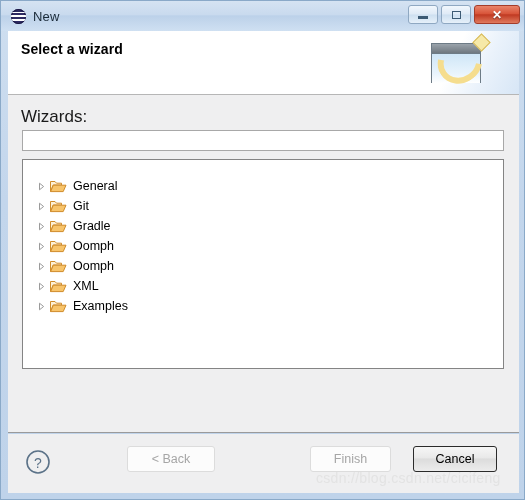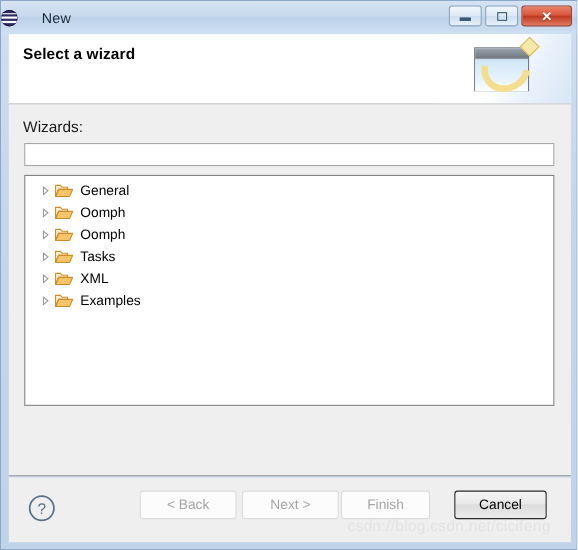--- a/index.html
+++ b/index.html
@@ -28,21 +28,22 @@
     left: 0; top: 0;
     width: 525px;
     height: 30px;
     background: linear-gradient(to bottom, #d5e3f2 0%, #c9daee 45%, #bcd1e9 50%, #cfe0f2 100%);
     display: flex;
     align-items: center;
   }
   #titlebar-left {
     display: flex;
     align-items: center;
-    gap: 22px;
+    gap: 7px;
+    padding-left: 10px;
   }
   .eclipse-icon {
     width: 15px; height: 15px;
     border-radius: 50%;
     background: #2e2b63;
     position: relative;
     overflow: hidden;
     box-shadow: inset 0 0 0 1px #1b1945;
   }
   .eclipse-icon .band {
@@ -170,21 +171,21 @@
     left: 7px; top: 94px;
     width: 511px;
     height: 338px;
     background: #efeff0;
     box-sizing: border-box;
     border-bottom: 1px solid #9a9a9a;
   }
   #wizards-label {
     position: absolute;
     left: 13px; top: 12px;
-    font-size: 14px;
+    font-size: 17px;
     color: #1a1a1a;
   }
   #filter-input {
     position: absolute;
     left: 14px; top: 35px;
     width: 482px; height: 21px;
     background: #ffffff;
     border: 1px solid #a8a8a8;
     box-sizing: border-box;
     font-family: "Liberation Sans", sans-serif;
@@ -194,21 +195,21 @@
     outline: none;
   }
   #tree-box {
     position: absolute;
     left: 14px; top: 64px;
     width: 482px; height: 210px;
     background: #ffffff;
     border: 1px solid #848484;
     box-sizing: border-box;
     overflow: hidden;
-    padding-top: 3px;
+    padding-top: 16px;
   }
   .tree-row {
     height: 20px;
     display: flex;
     align-items: center;
     padding-left: 14px;
     cursor: default;
   }
   .twisty {
     width: 13px;
@@ -347,49 +348,63 @@
             <svg width="9" height="9" viewBox="0 0 9 9">
               <path d="M2.5 1.2 L6.6 4.5 L2.5 7.8 Z" fill="none" stroke="#9a9a9a" stroke-width="1"></path>
             </svg>
           </span>
           <span class="folder-icon">
             <svg width="17" height="14" viewBox="0 0 17 14">
               <path d="M0.5 12.5 L0.5 2.5 L5 2.5 L6.5 4.2 L11.5 4.2 L11.5 6 L3.2 6 L0.5 12.5 Z" fill="#fdf0d6" stroke="#d08c2a" stroke-width="1" stroke-linejoin="round"></path>
               <path d="M3.3 6.2 L16 6.2 L13.2 12.6 L0.6 12.6 Z" fill="#f8c46a" stroke="#d08c2a" stroke-width="1" stroke-linejoin="round"></path>
             </svg>
           </span>
+          <span class="tree-label">Git</span>
+        </div>
+        <div class="tree-row">
+          <span class="twisty">
+            <svg width="9" height="9" viewBox="0 0 9 9">
+              <path d="M2.5 1.2 L6.6 4.5 L2.5 7.8 Z" fill="none" stroke="#9a9a9a" stroke-width="1"></path>
+            </svg>
+          </span>
+          <span class="folder-icon">
+            <svg width="17" height="14" viewBox="0 0 17 14">
+              <path d="M0.5 12.5 L0.5 2.5 L5 2.5 L6.5 4.2 L11.5 4.2 L11.5 6 L3.2 6 L0.5 12.5 Z" fill="#fdf0d6" stroke="#d08c2a" stroke-width="1" stroke-linejoin="round"></path>
+              <path d="M3.3 6.2 L16 6.2 L13.2 12.6 L0.6 12.6 Z" fill="#f8c46a" stroke="#d08c2a" stroke-width="1" stroke-linejoin="round"></path>
+            </svg>
+          </span>
+          <span class="tree-label">Gradle</span>
+        </div>
+        <div class="tree-row">
+          <span class="twisty">
+            <svg width="9" height="9" viewBox="0 0 9 9">
+              <path d="M2.5 1.2 L6.6 4.5 L2.5 7.8 Z" fill="none" stroke="#9a9a9a" stroke-width="1"></path>
+            </svg>
+          </span>
+          <span class="folder-icon">
+            <svg width="17" height="14" viewBox="0 0 17 14">
+              <path d="M0.5 12.5 L0.5 2.5 L5 2.5 L6.5 4.2 L11.5 4.2 L11.5 6 L3.2 6 L0.5 12.5 Z" fill="#fdf0d6" stroke="#d08c2a" stroke-width="1" stroke-linejoin="round"></path>
+              <path d="M3.3 6.2 L16 6.2 L13.2 12.6 L0.6 12.6 Z" fill="#f8c46a" stroke="#d08c2a" stroke-width="1" stroke-linejoin="round"></path>
+            </svg>
+          </span>
           <span class="tree-label">Oomph</span>
         </div>
         <div class="tree-row">
           <span class="twisty">
             <svg width="9" height="9" viewBox="0 0 9 9">
               <path d="M2.5 1.2 L6.6 4.5 L2.5 7.8 Z" fill="none" stroke="#9a9a9a" stroke-width="1"></path>
             </svg>
           </span>
           <span class="folder-icon">
             <svg width="17" height="14" viewBox="0 0 17 14">
               <path d="M0.5 12.5 L0.5 2.5 L5 2.5 L6.5 4.2 L11.5 4.2 L11.5 6 L3.2 6 L0.5 12.5 Z" fill="#fdf0d6" stroke="#d08c2a" stroke-width="1" stroke-linejoin="round"></path>
               <path d="M3.3 6.2 L16 6.2 L13.2 12.6 L0.6 12.6 Z" fill="#f8c46a" stroke="#d08c2a" stroke-width="1" stroke-linejoin="round"></path>
             </svg>
           </span>
           <span class="tree-label">Oomph</span>
-        </div>
-        <div class="tree-row">
-          <span class="twisty">
-            <svg width="9" height="9" viewBox="0 0 9 9">
-              <path d="M2.5 1.2 L6.6 4.5 L2.5 7.8 Z" fill="none" stroke="#9a9a9a" stroke-width="1"></path>
-            </svg>
-          </span>
-          <span class="folder-icon">
-            <svg width="17" height="14" viewBox="0 0 17 14">
-              <path d="M0.5 12.5 L0.5 2.5 L5 2.5 L6.5 4.2 L11.5 4.2 L11.5 6 L3.2 6 L0.5 12.5 Z" fill="#fdf0d6" stroke="#d08c2a" stroke-width="1" stroke-linejoin="round"></path>
-              <path d="M3.3 6.2 L16 6.2 L13.2 12.6 L0.6 12.6 Z" fill="#f8c46a" stroke="#d08c2a" stroke-width="1" stroke-linejoin="round"></path>
-            </svg>
-          </span>
-          <span class="tree-label">Tasks</span>
         </div>
         <div class="tree-row">
           <span class="twisty">
             <svg width="9" height="9" viewBox="0 0 9 9">
               <path d="M2.5 1.2 L6.6 4.5 L2.5 7.8 Z" fill="none" stroke="#9a9a9a" stroke-width="1"></path>
             </svg>
           </span>
           <span class="folder-icon">
             <svg width="17" height="14" viewBox="0 0 17 14">
               <path d="M0.5 12.5 L0.5 2.5 L5 2.5 L6.5 4.2 L11.5 4.2 L11.5 6 L3.2 6 L0.5 12.5 Z" fill="#fdf0d6" stroke="#d08c2a" stroke-width="1" stroke-linejoin="round"></path>
@@ -416,19 +431,18 @@
   </div>
 
   <div id="buttonbar">
     <div id="help-icon">
       <svg width="26" height="26" viewBox="0 0 26 26">
         <circle cx="13" cy="13" r="11" fill="none" stroke="#5b7288" stroke-width="1.6"></circle>
         <text x="13" y="18.5" text-anchor="middle" font-family="Liberation Sans, sans-serif" font-size="14" fill="#5b7288">?</text>
       </svg>
     </div>
     <div id="btn-back" class="dlgbtn disabled">&lt; Back</div>
-    <div id="btn-next" class="dlgbtn disabled">Next &gt;</div>
     <div id="btn-finish" class="dlgbtn disabled">Finish</div>
     <div id="btn-cancel" class="dlgbtn default">Cancel</div>
   </div>
 
   <div id="watermark">csdn://blog.csdn.net/cicifeng</div>
 </div>
 
 </body></html>

